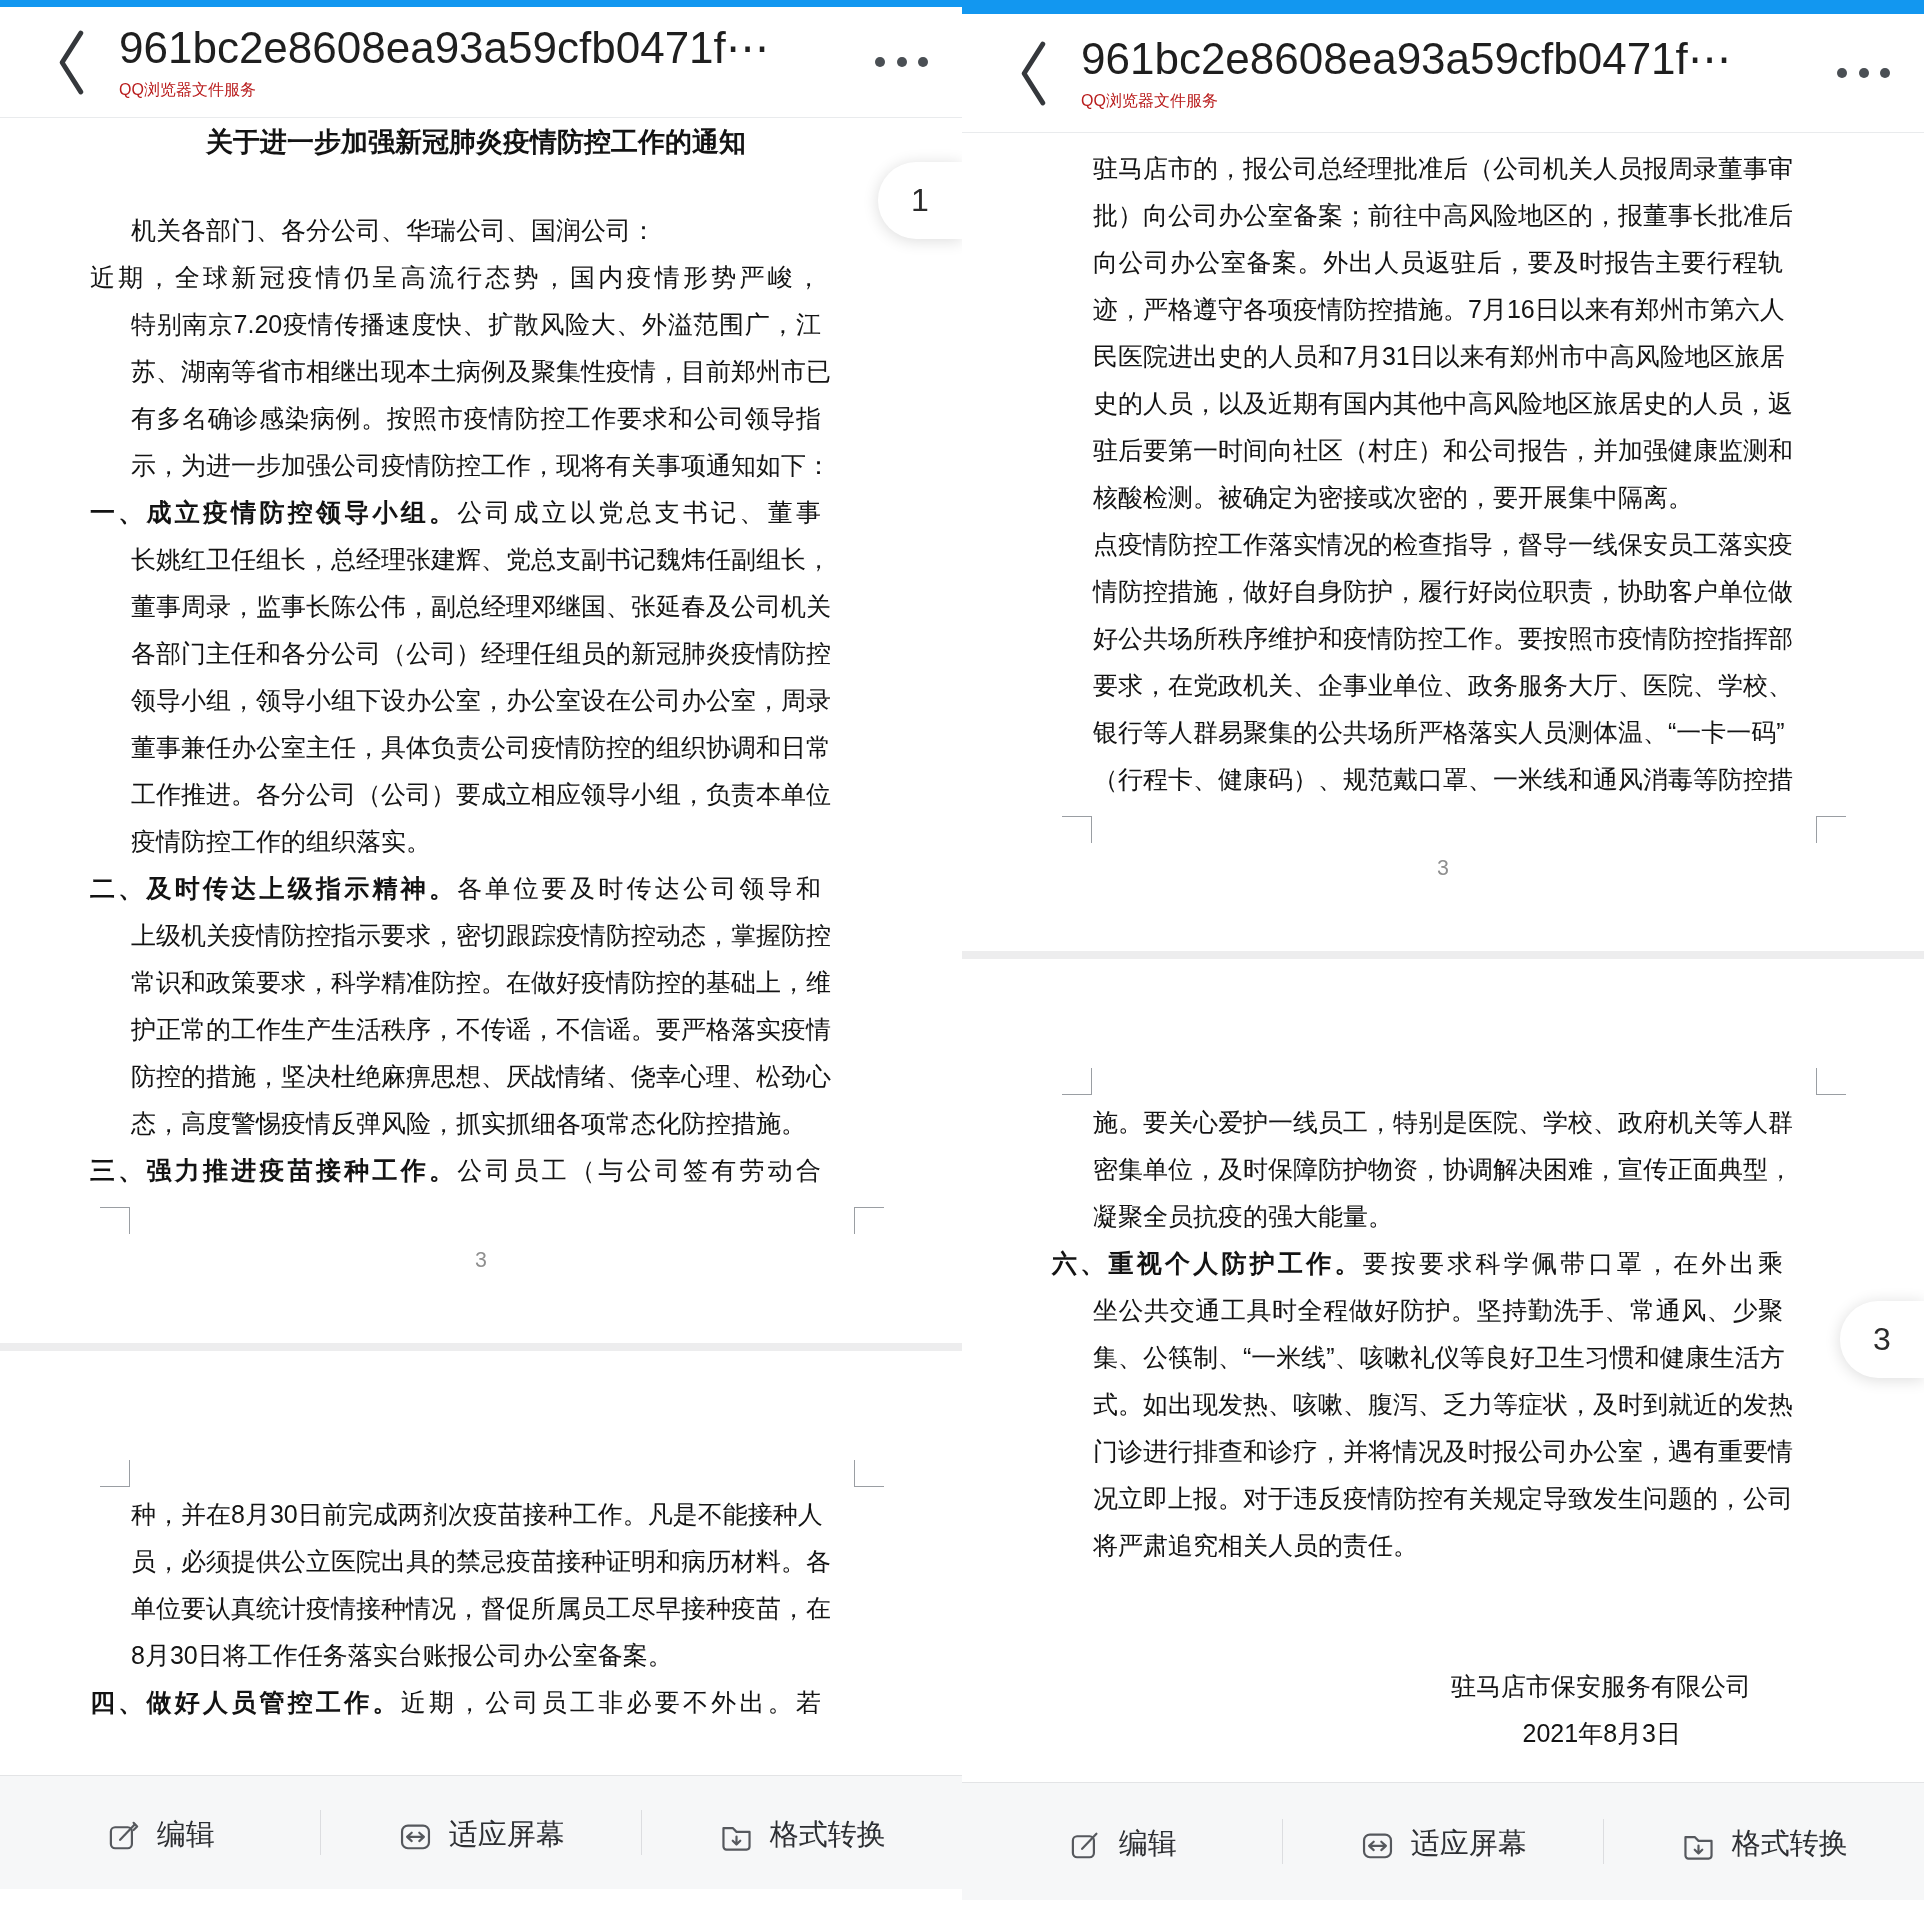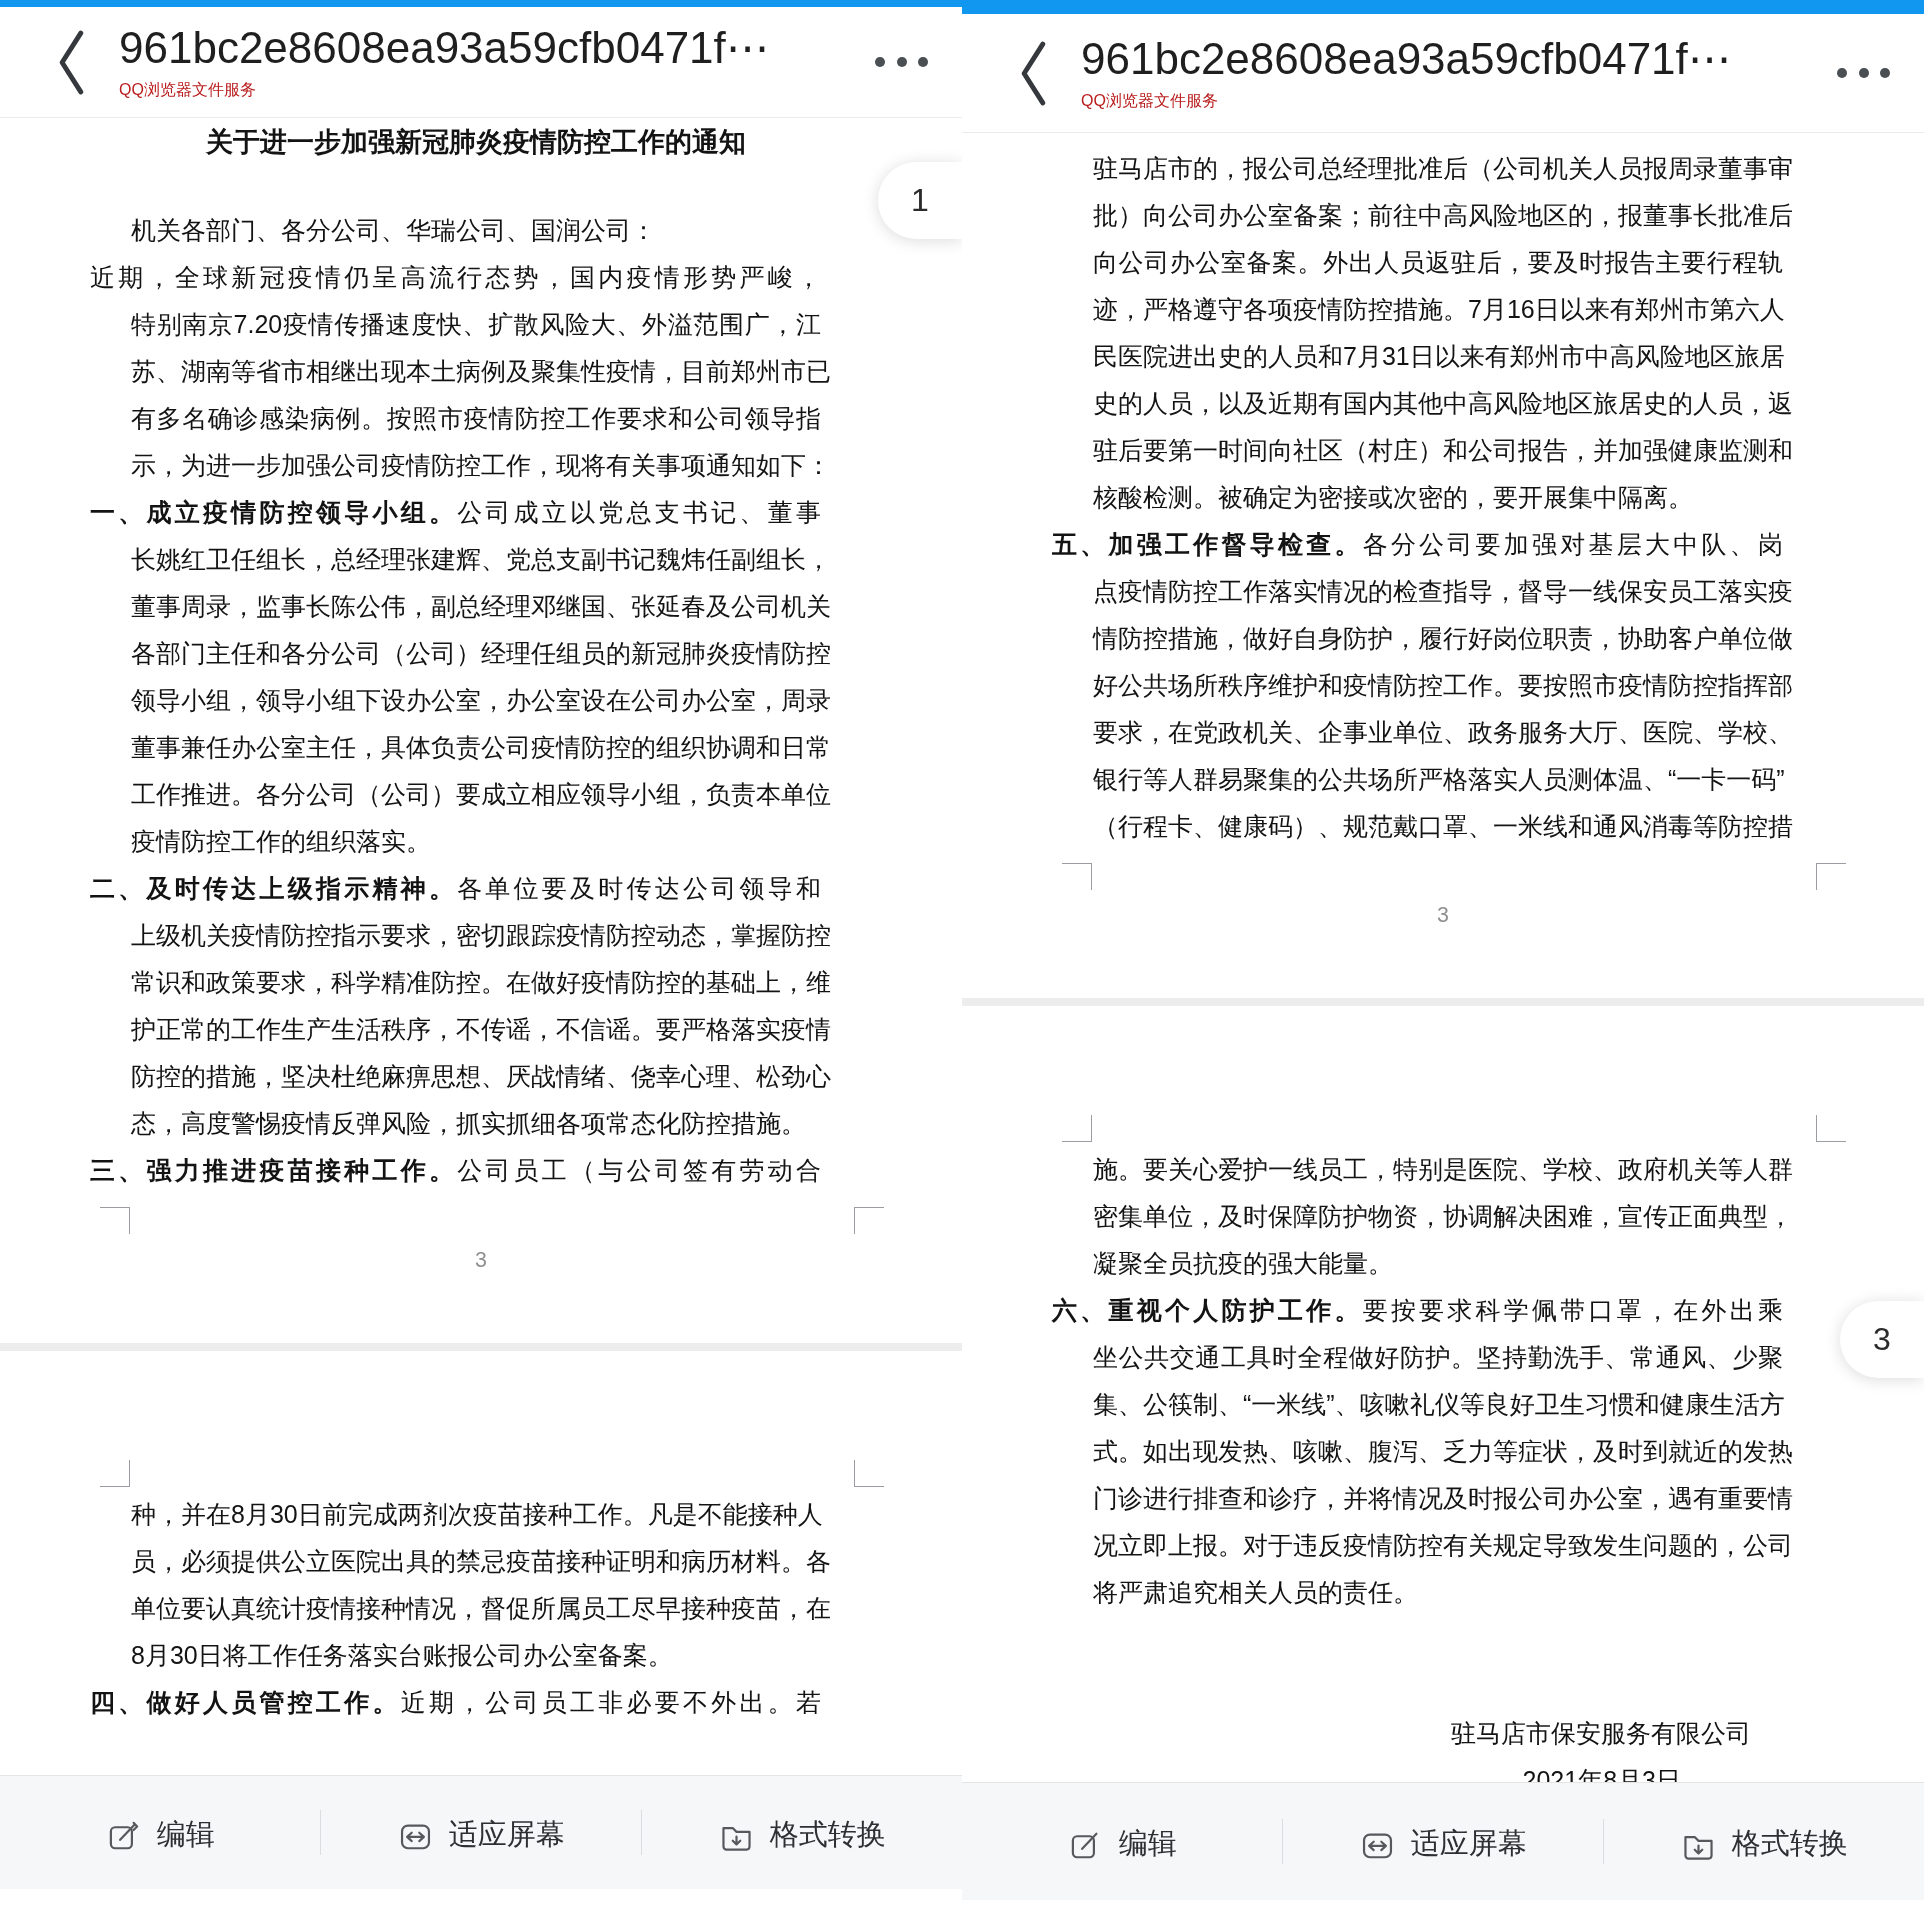--- a/index.html
+++ b/index.html
@@ -208,21 +208,20 @@
   <div class="doc">
       <div class="sp sp-pre-r"></div>
       <div class="line"><span>驻马店市的，报公司总经理批准后（公司机关人员报周录董事审</span></div>
       <div class="line"><span>批）向公司办公室备案；前往中高风险地区的，报董事长批准后</span></div>
       <div class="line"><span>向公司办公室备案。外出人员返驻后，要及时报告主要行程轨</span></div>
       <div class="line"><span>迹，严格遵守各项疫情防控措施。7月16日以来有郑州市第六人</span></div>
       <div class="line"><span>民医院进出史的人员和7月31日以来有郑州市中高风险地区旅居</span></div>
       <div class="line"><span>史的人员，以及近期有国内其他中高风险地区旅居史的人员，返</span></div>
       <div class="line"><span>驻后要第一时间向社区（村庄）和公司报告，并加强健康监测和</span></div>
       <div class="line e"><span>核酸检测。被确定为密接或次密的，要开展集中隔离。</span></div>
-      <div class="line ind"><b>五、加强工作督导检查。</b><span>各分公司要加强对基层大中队、岗</span></div>
       <div class="line"><span>点疫情防控工作落实情况的检查指导，督导一线保安员工落实疫</span></div>
       <div class="line"><span>情防控措施，做好自身防护，履行好岗位职责，协助客户单位做</span></div>
       <div class="line"><span>好公共场所秩序维护和疫情防控工作。要按照市疫情防控指挥部</span></div>
       <div class="line"><span>要求，在党政机关、企事业单位、政务服务大厅、医院、学校、</span></div>
       <div class="line"><span>银行等人群易聚集的公共场所严格落实人员测体温、“一卡一码”</span></div>
       <div class="line e"><span>（行程卡、健康码）、规范戴口罩、一米线和通风消毒等防控措</span></div>
       <div class="sp sp-g1"></div>
       <div class="marks mb">
         <i class="l"></i>
         <i class="r"></i>

